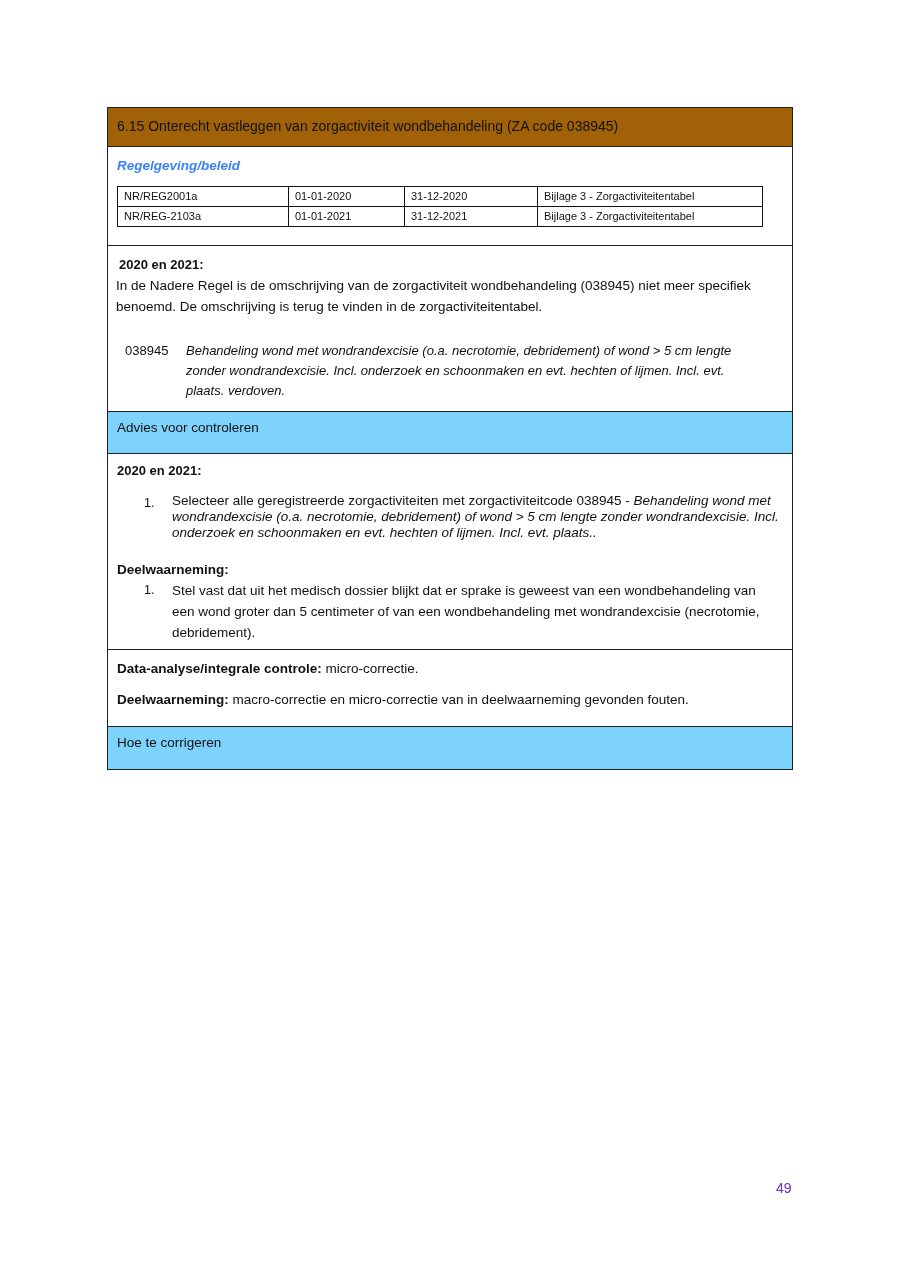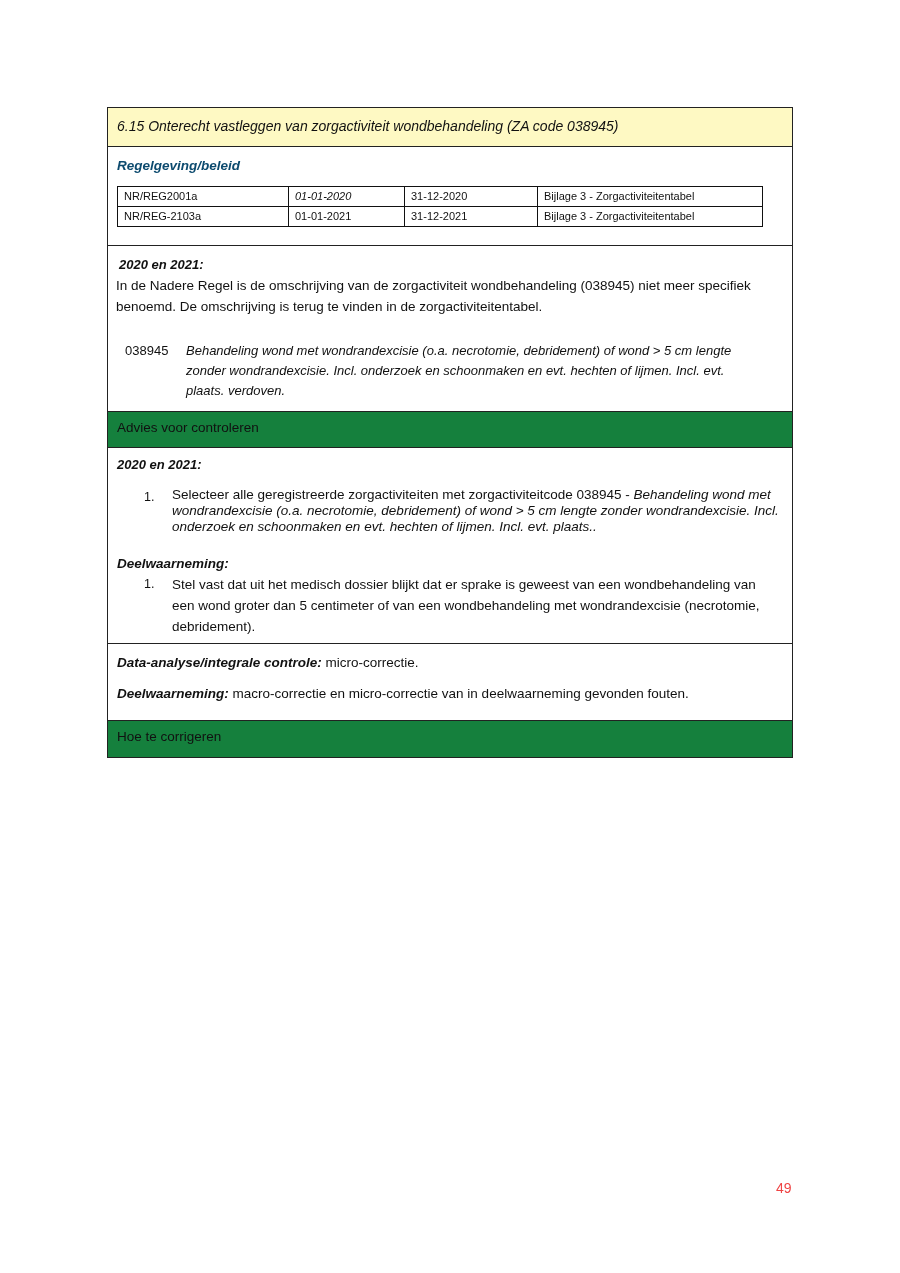--- a/index.html
+++ b/index.html
@@ -22,62 +22,61 @@
       width: 686px;
       border: 1px solid #222222;
       box-sizing: border-box;
     }
     .row {
       border-bottom: 1px solid #222222;
       box-sizing: border-box;
     }
     .row:last-child { border-bottom: none; }
     .title-row {
-      background: #fef9c3;
+      background: #a16207;
       height: 39px;
       padding: 10px 9px;
       font-size: 14px;
       box-sizing: border-box;
-      font-style: italic;
     }
     .header-green {
-      background: #15803d;
-      height: 36px;
+      background: #7dd3fc;
+      height: 42px;
       padding: 8px 9px;
       box-sizing: border-box;
       font-size: 13.5px;
     }
     .cell {
       padding: 8px 9px 10px 9px;
       line-height: 21px;
     }
     p { margin: 0; }
     .mt10 { margin-top: 10px; }
     .regel-title {
-      color: #0c4a6e;
+      color: #3b82f6;
       font-style: italic;
       font-weight: bold;
       margin-bottom: 10px;
     }
     .reg-table {
       border-collapse: collapse;
       margin-left: 0;
       font-size: 11px;
     }
     .reg-table td {
       border: 1.5px solid #111111;
       padding: 0 6px;
       height: 19px;
       line-height: 19px;
     }
     .reg-table td.c1 { width: 158px; }
     .reg-table td.c2 { width: 103px; }
     .reg-table td.c3 { width: 120px; }
     .reg-table td.c4 { width: 212px; }
-    .bold { font-weight: bold; font-style: italic; }
+    .bold { font-weight: bold; }
     .italic { font-style: italic; }
     .code-block {
       display: flex;
       margin-top: 24px;
       margin-left: 9px;
       font-size: 13px;
       line-height: 20px;
     }
     .code-block .code { width: 61px; flex: none; }
     .code-block .desc { font-style: italic; width: 560px; }
@@ -86,21 +85,21 @@
       margin-left: 27px;
       margin-top: 12px;
     }
     .list .num { width: 28px; flex: none; font-size: 12.5px; }
     .list .txt { width: 610px; }
     .page-number {
       position: absolute;
       left: 776px;
       top: 1180px;
       font-size: 14px;
-      color: #ef4444;
+      color: #6d28d9;
     }
   </style>
 </head>
 <body>
 
 <div class="main-table">
 
   <div class="row title-row">
     <span>6.15 Onterecht vastleggen van zorgactiviteit wondbehandeling (ZA code 038945)</span>
   </div>

